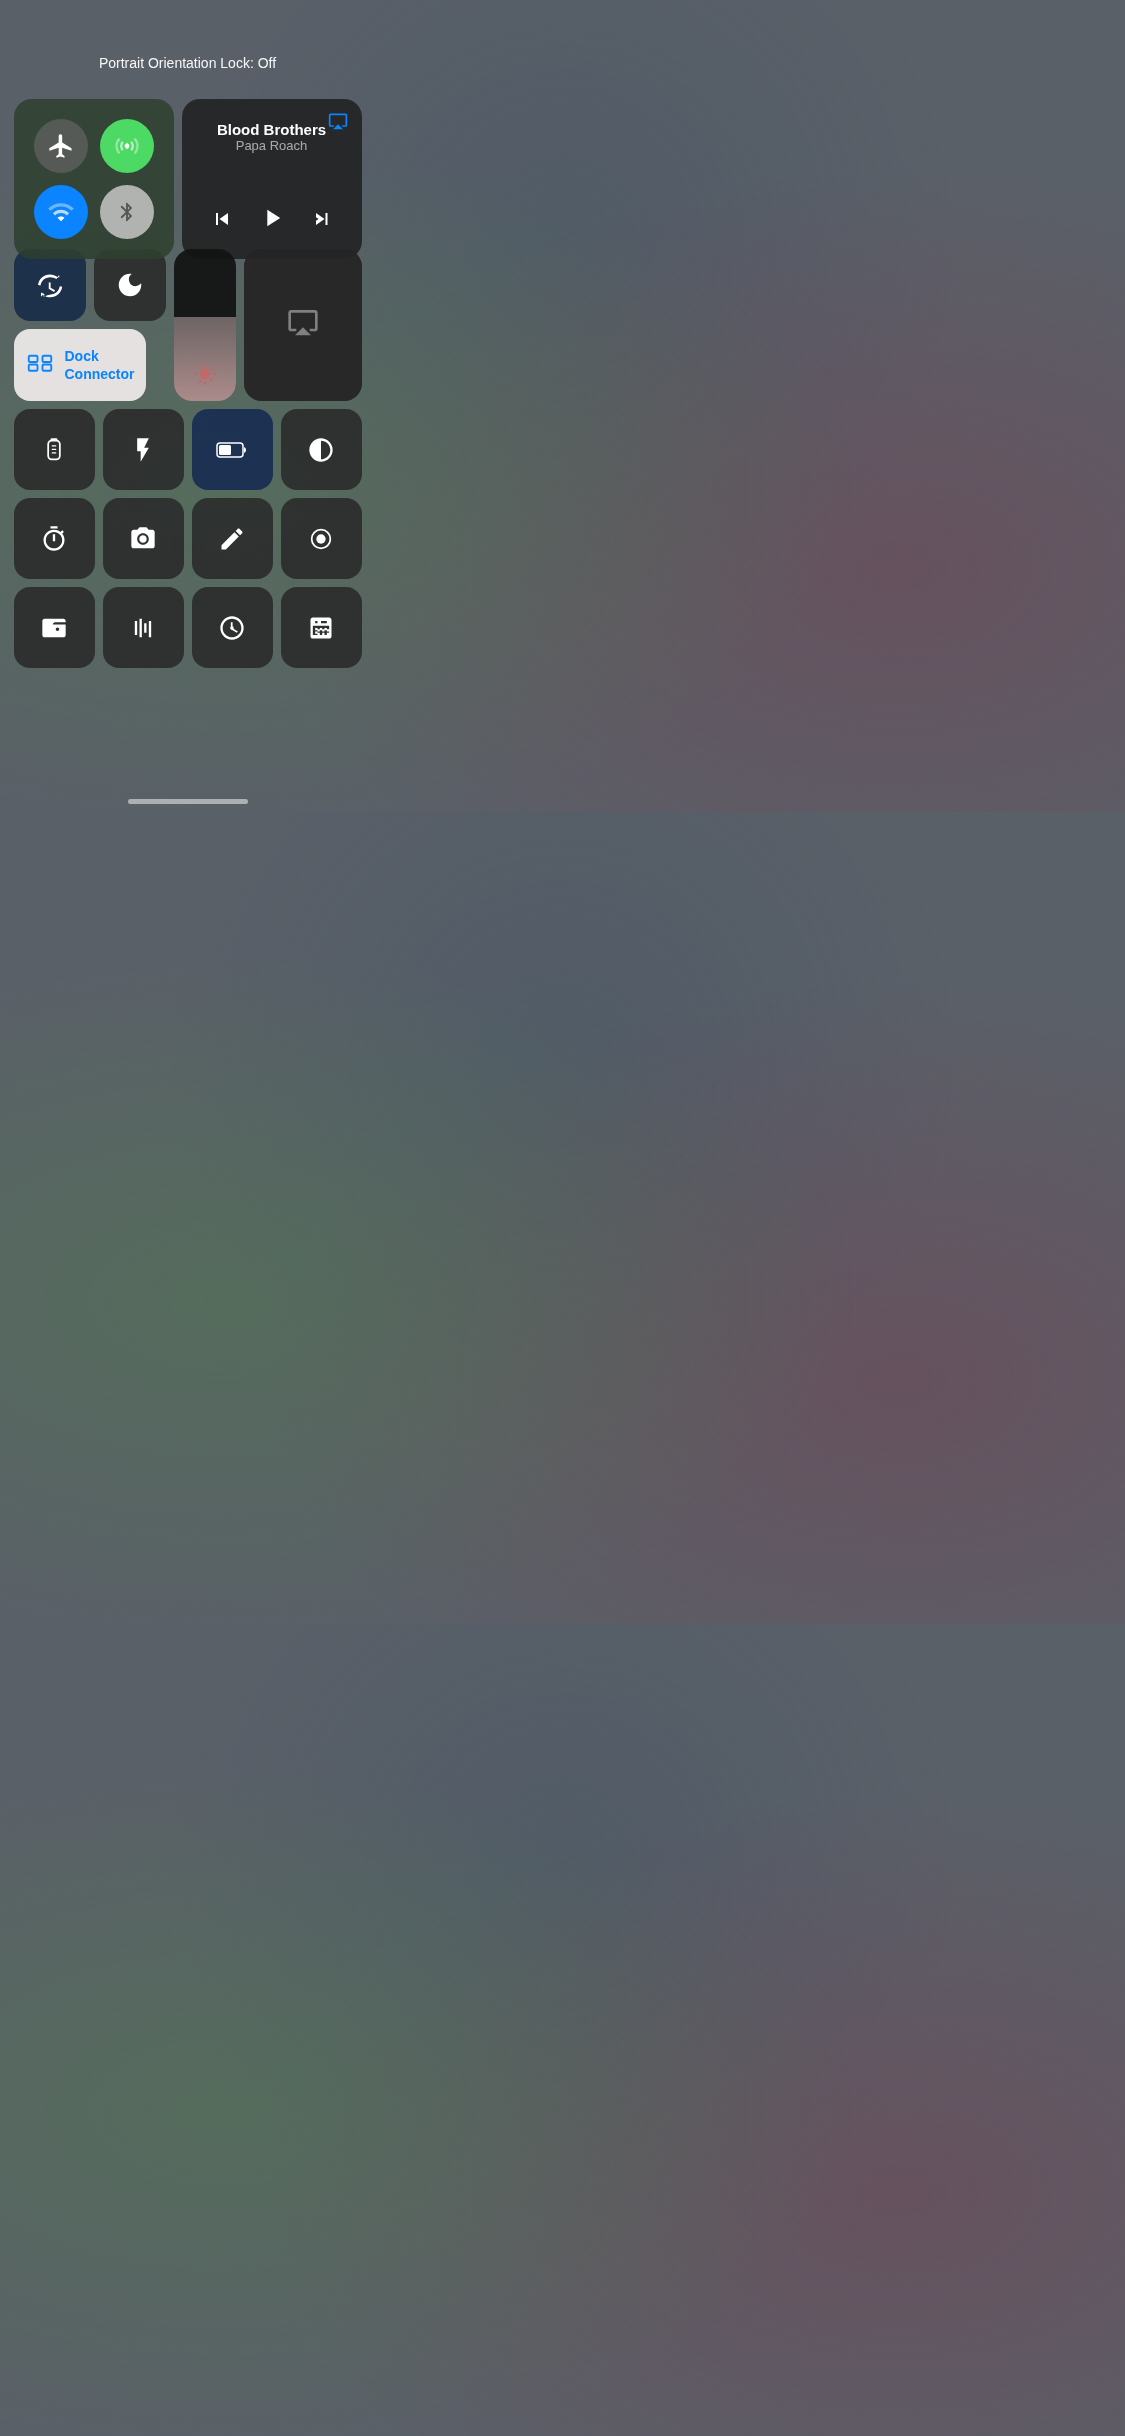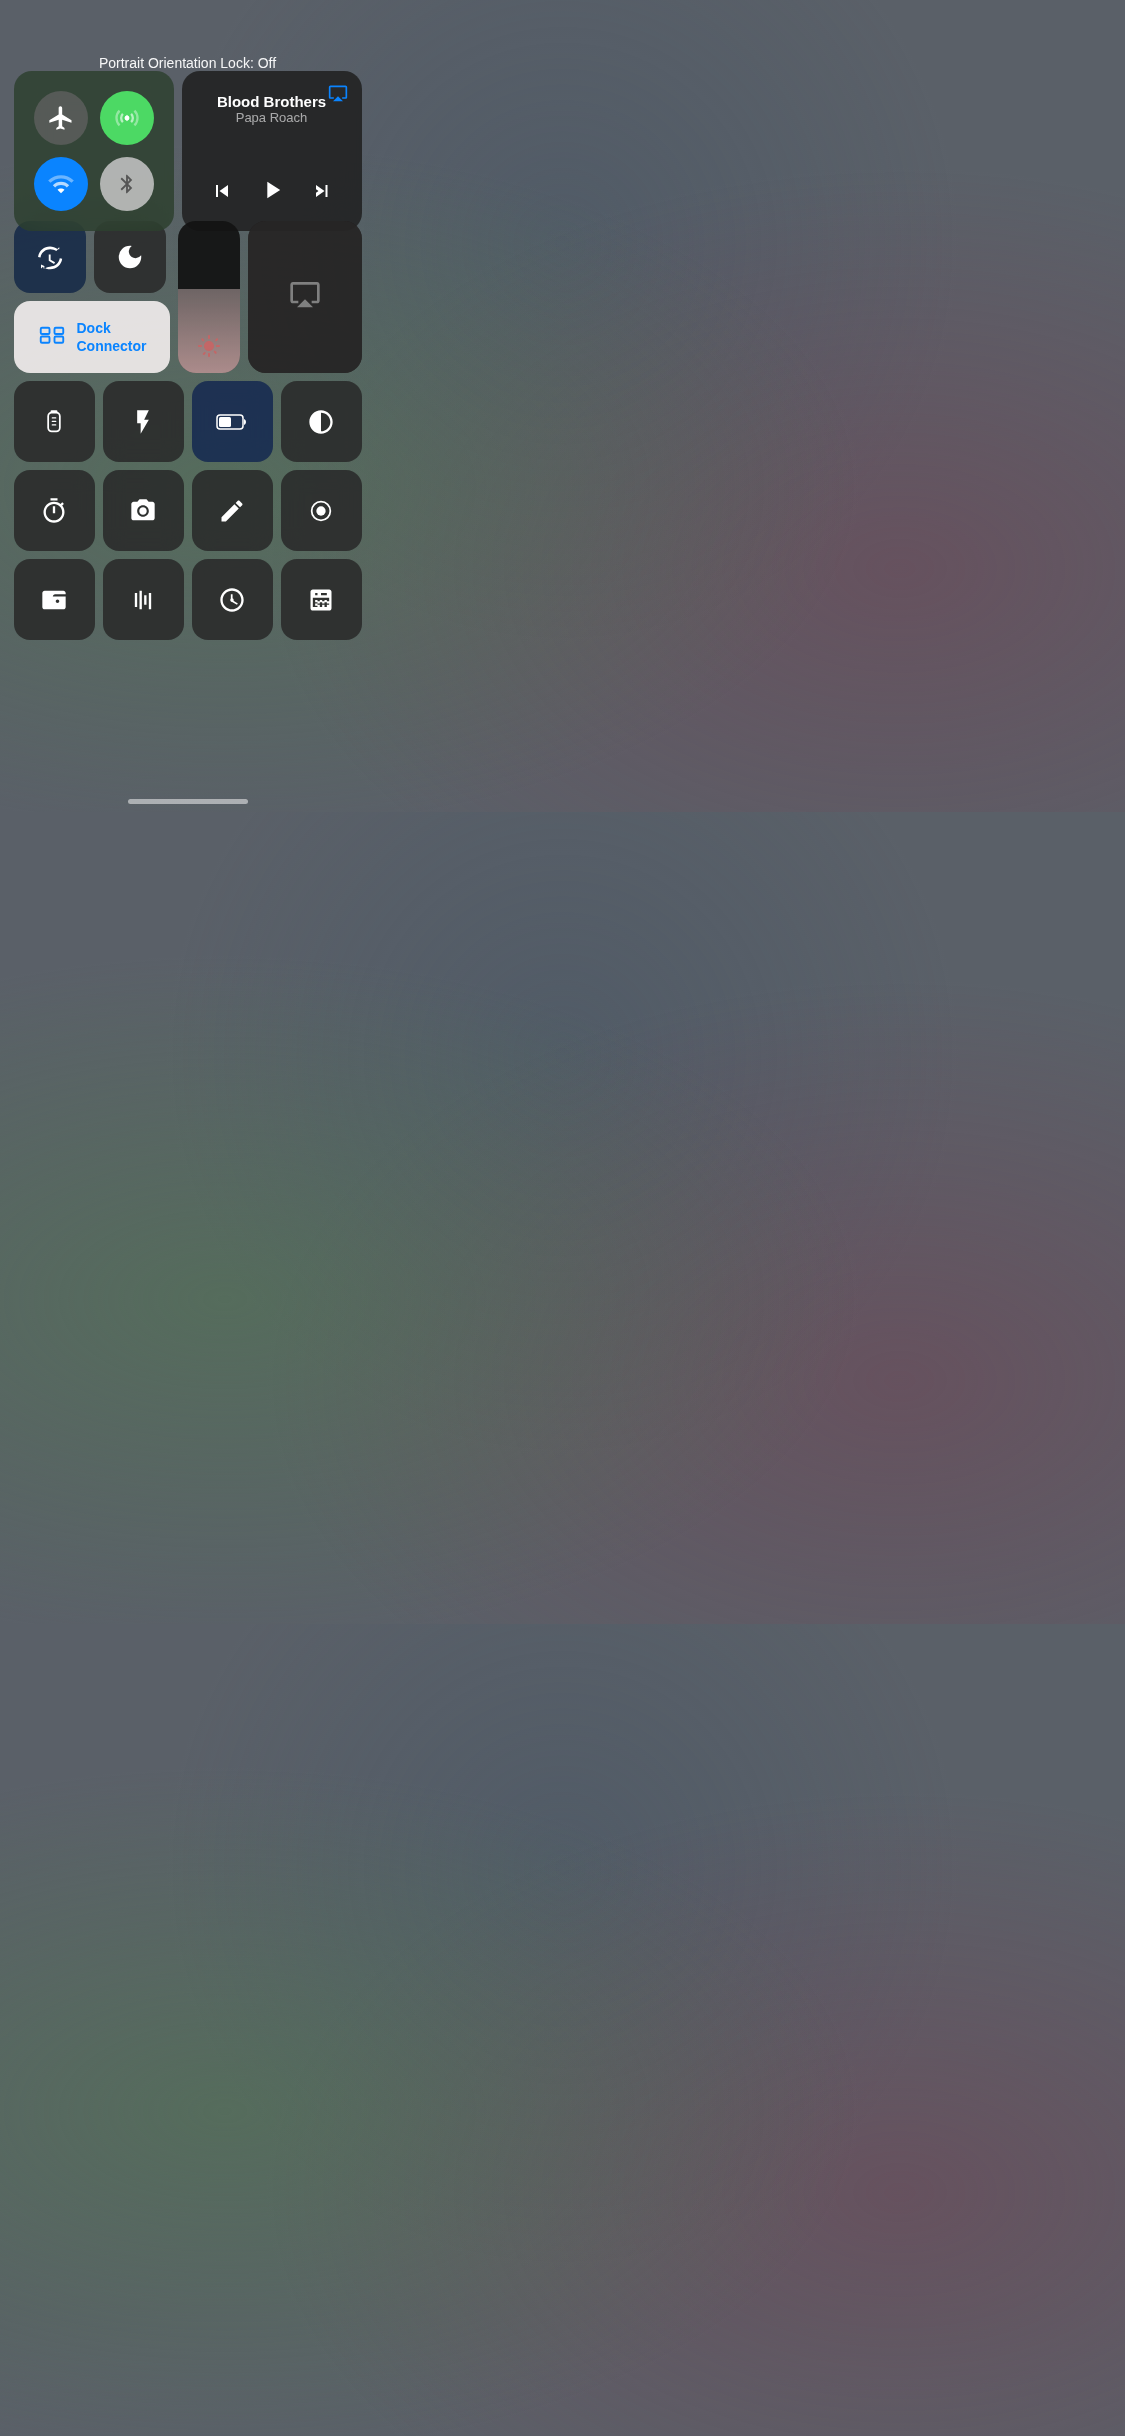--- a/index.html
+++ b/index.html
@@ -18,21 +18,21 @@
       display: flex;
       flex-direction: column;
       align-items: center;
     }
 
     .status-text {
       color: white;
       font-size: 14px;
       font-weight: 400;
       margin-top: 55px;
-      margin-bottom: 0;
+      margin-bottom: 28px;
       text-align: right;
       opacity: 0.95;
     }
 
     .control-center {
       width: 348px;
       display: flex;
       flex-direction: column;
       gap: 8px;
     }
@@ -157,21 +157,21 @@
       background: rgba(20,40,70,0.85);
       color: white;
     }
 
     .util-btn.donotdisturb {
       background: rgba(40,40,40,0.85);
       color: white;
     }
 
     .dock-connector-btn {
-      width: 156px;
+      width: 132px;
       height: 72px;
       background: rgba(240,235,235,0.92);
       border-radius: 16px;
       display: flex;
       align-items: center;
       justify-content: center;
       gap: 10px;
       cursor: pointer;
     }
 

